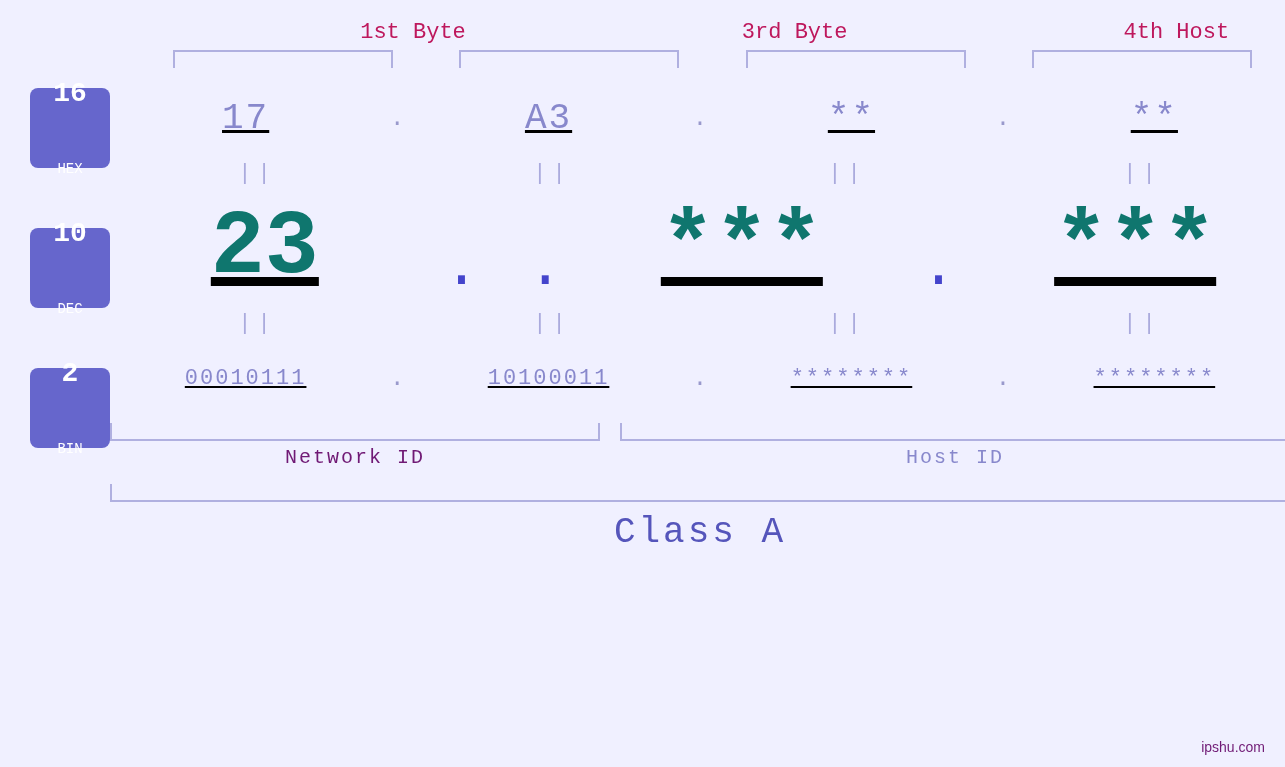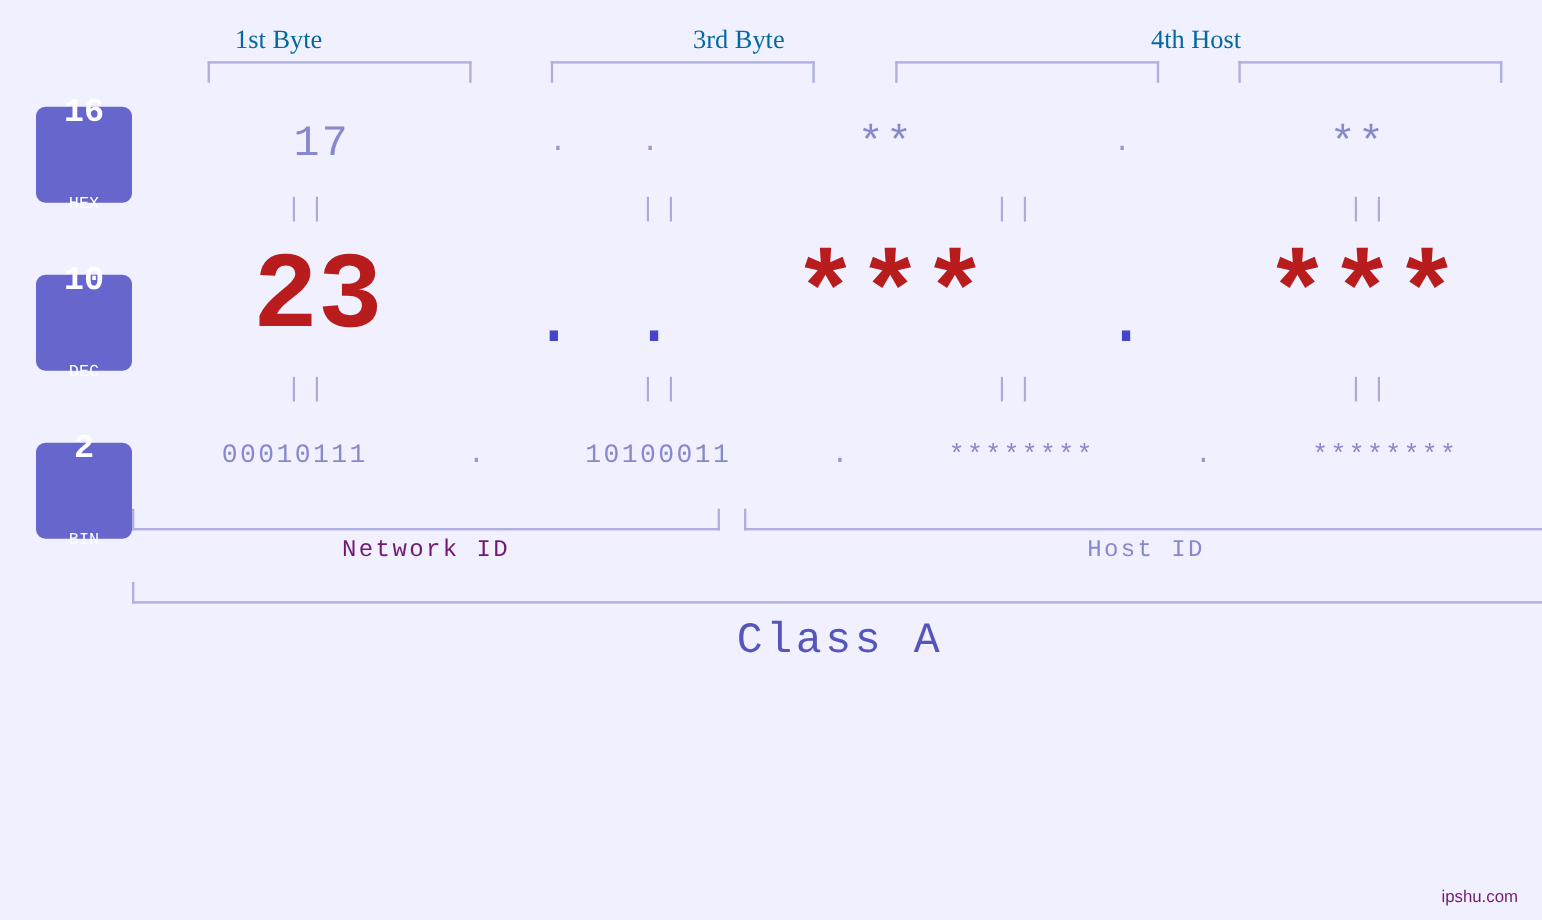--- a/index.html
+++ b/index.html
@@ -24,24 +24,24 @@
     
     .byte-headers {
       display: flex;
       width: 100%;
       padding-left: 140px;
       margin-top: 20px;
       justify-content: space-around;
     }
 
     .byte-header {
-      font-family: Liberation Serif, serif;
+      font-family: Liberation Mono, monospace;
       font-size: 22px;
-      color: #0369a1;
-      text-align: left;
+      color: #be185d;
+      text-align: right;
       width: 270px;
     }
 
     
     .brackets-row {
       display: flex;
       width: 100%;
       padding-left: 140px;
       justify-content: space-around;
       margin-top: 5px;
@@ -129,20 +129,21 @@
       height: 80px;
     }
 
     .cell {
       width: 270px;
       text-align: center;
       display: flex;
       align-items: center;
       justify-content: center;
       gap: 0px;
+      text-decoration: underline;
     }
 
     .val {
       color: #7777cc;
       display: inline-block;
     }
 
     .dot-hex {
       color: #9999cc;
       font-size: 24px;
@@ -169,21 +170,21 @@
     
     .hex-val {
       font-size: 36px;
       color: #8888cc;
       letter-spacing: 2px;
     }
 
     
     .dec-val {
       font-size: 90px;
-      color: #b91c1c;
+      color: #0f766e;
       font-weight: bold;
     }
 
     
     .bin-val {
       font-size: 22px;
       color: #8888cc;
       letter-spacing: 2px;
     }
 
@@ -257,20 +258,23 @@
       </div>
     </div>
 
     <div class="data-area">
 
       <div class="data-row hex-row">
         <div class="cell">
           <span class="hex-val val">17</span>
         </div>
         <span class="dot-hex">.</span>
+        <div class="cell">
+          <span class="hex-val val">A3</span>
+        </div>
         <span class="dot-hex">.</span>
         <div class="cell">
           <span class="hex-val val">**</span>
         </div>
         <span class="dot-hex">.</span>
         <div class="cell">
           <span class="hex-val val">**</span>
         </div>
       </div>
 

